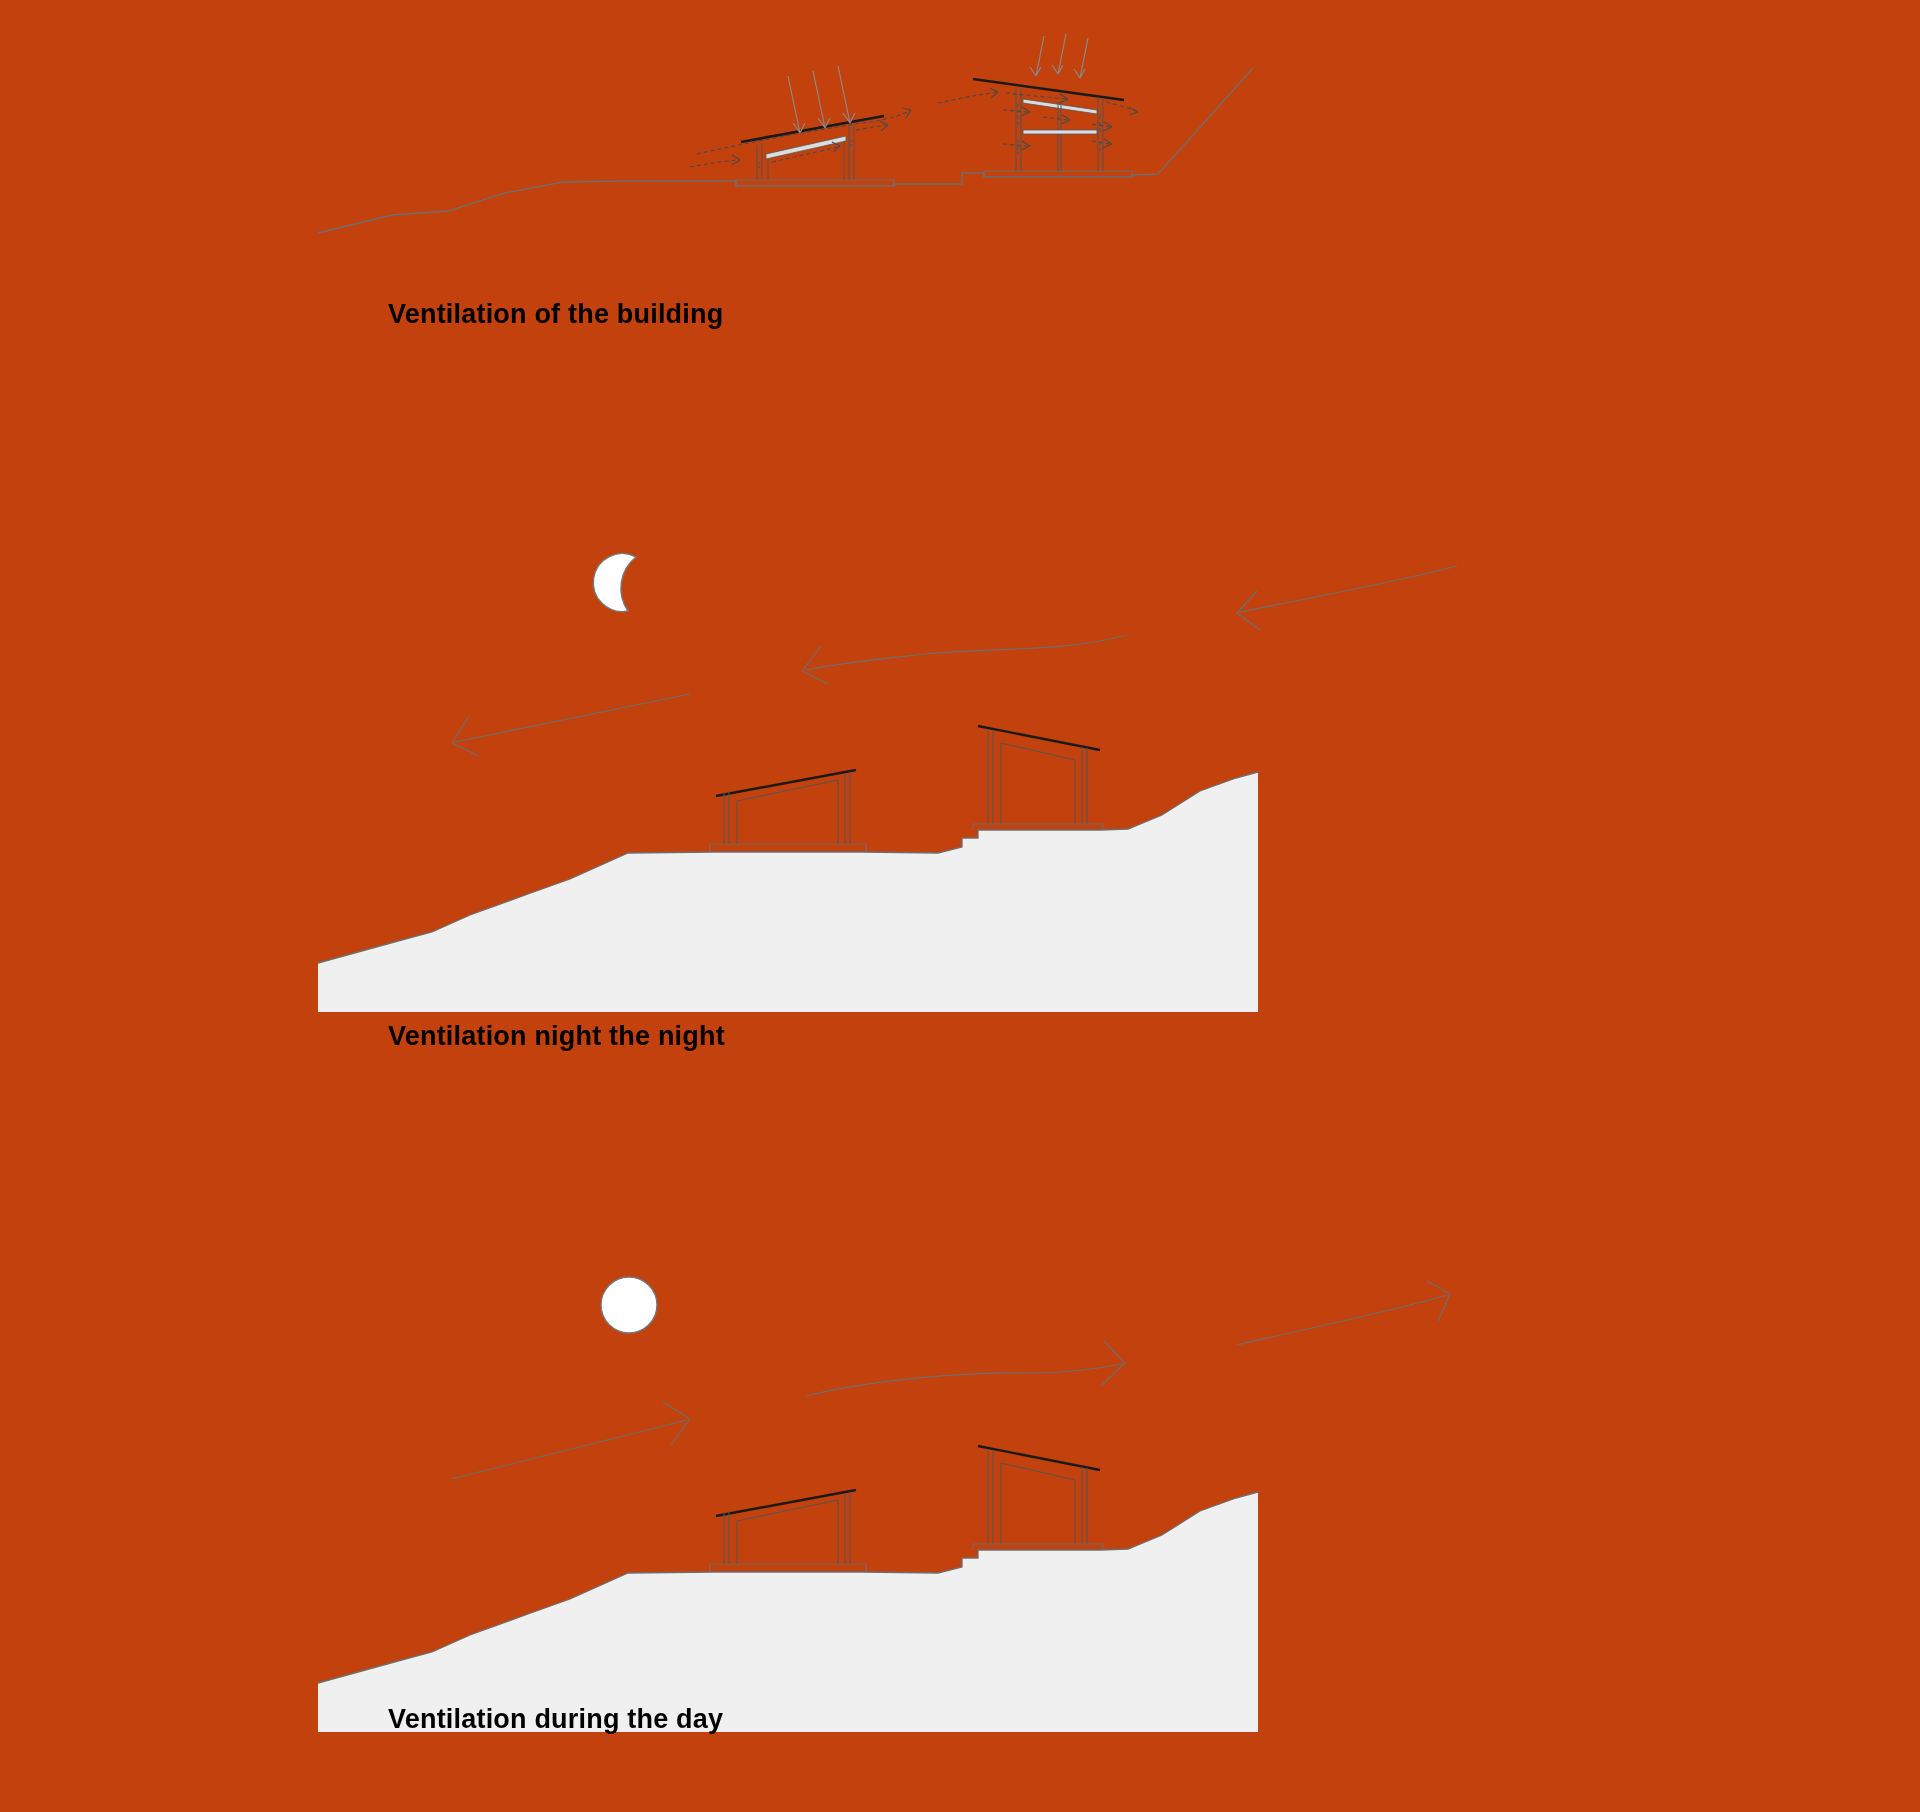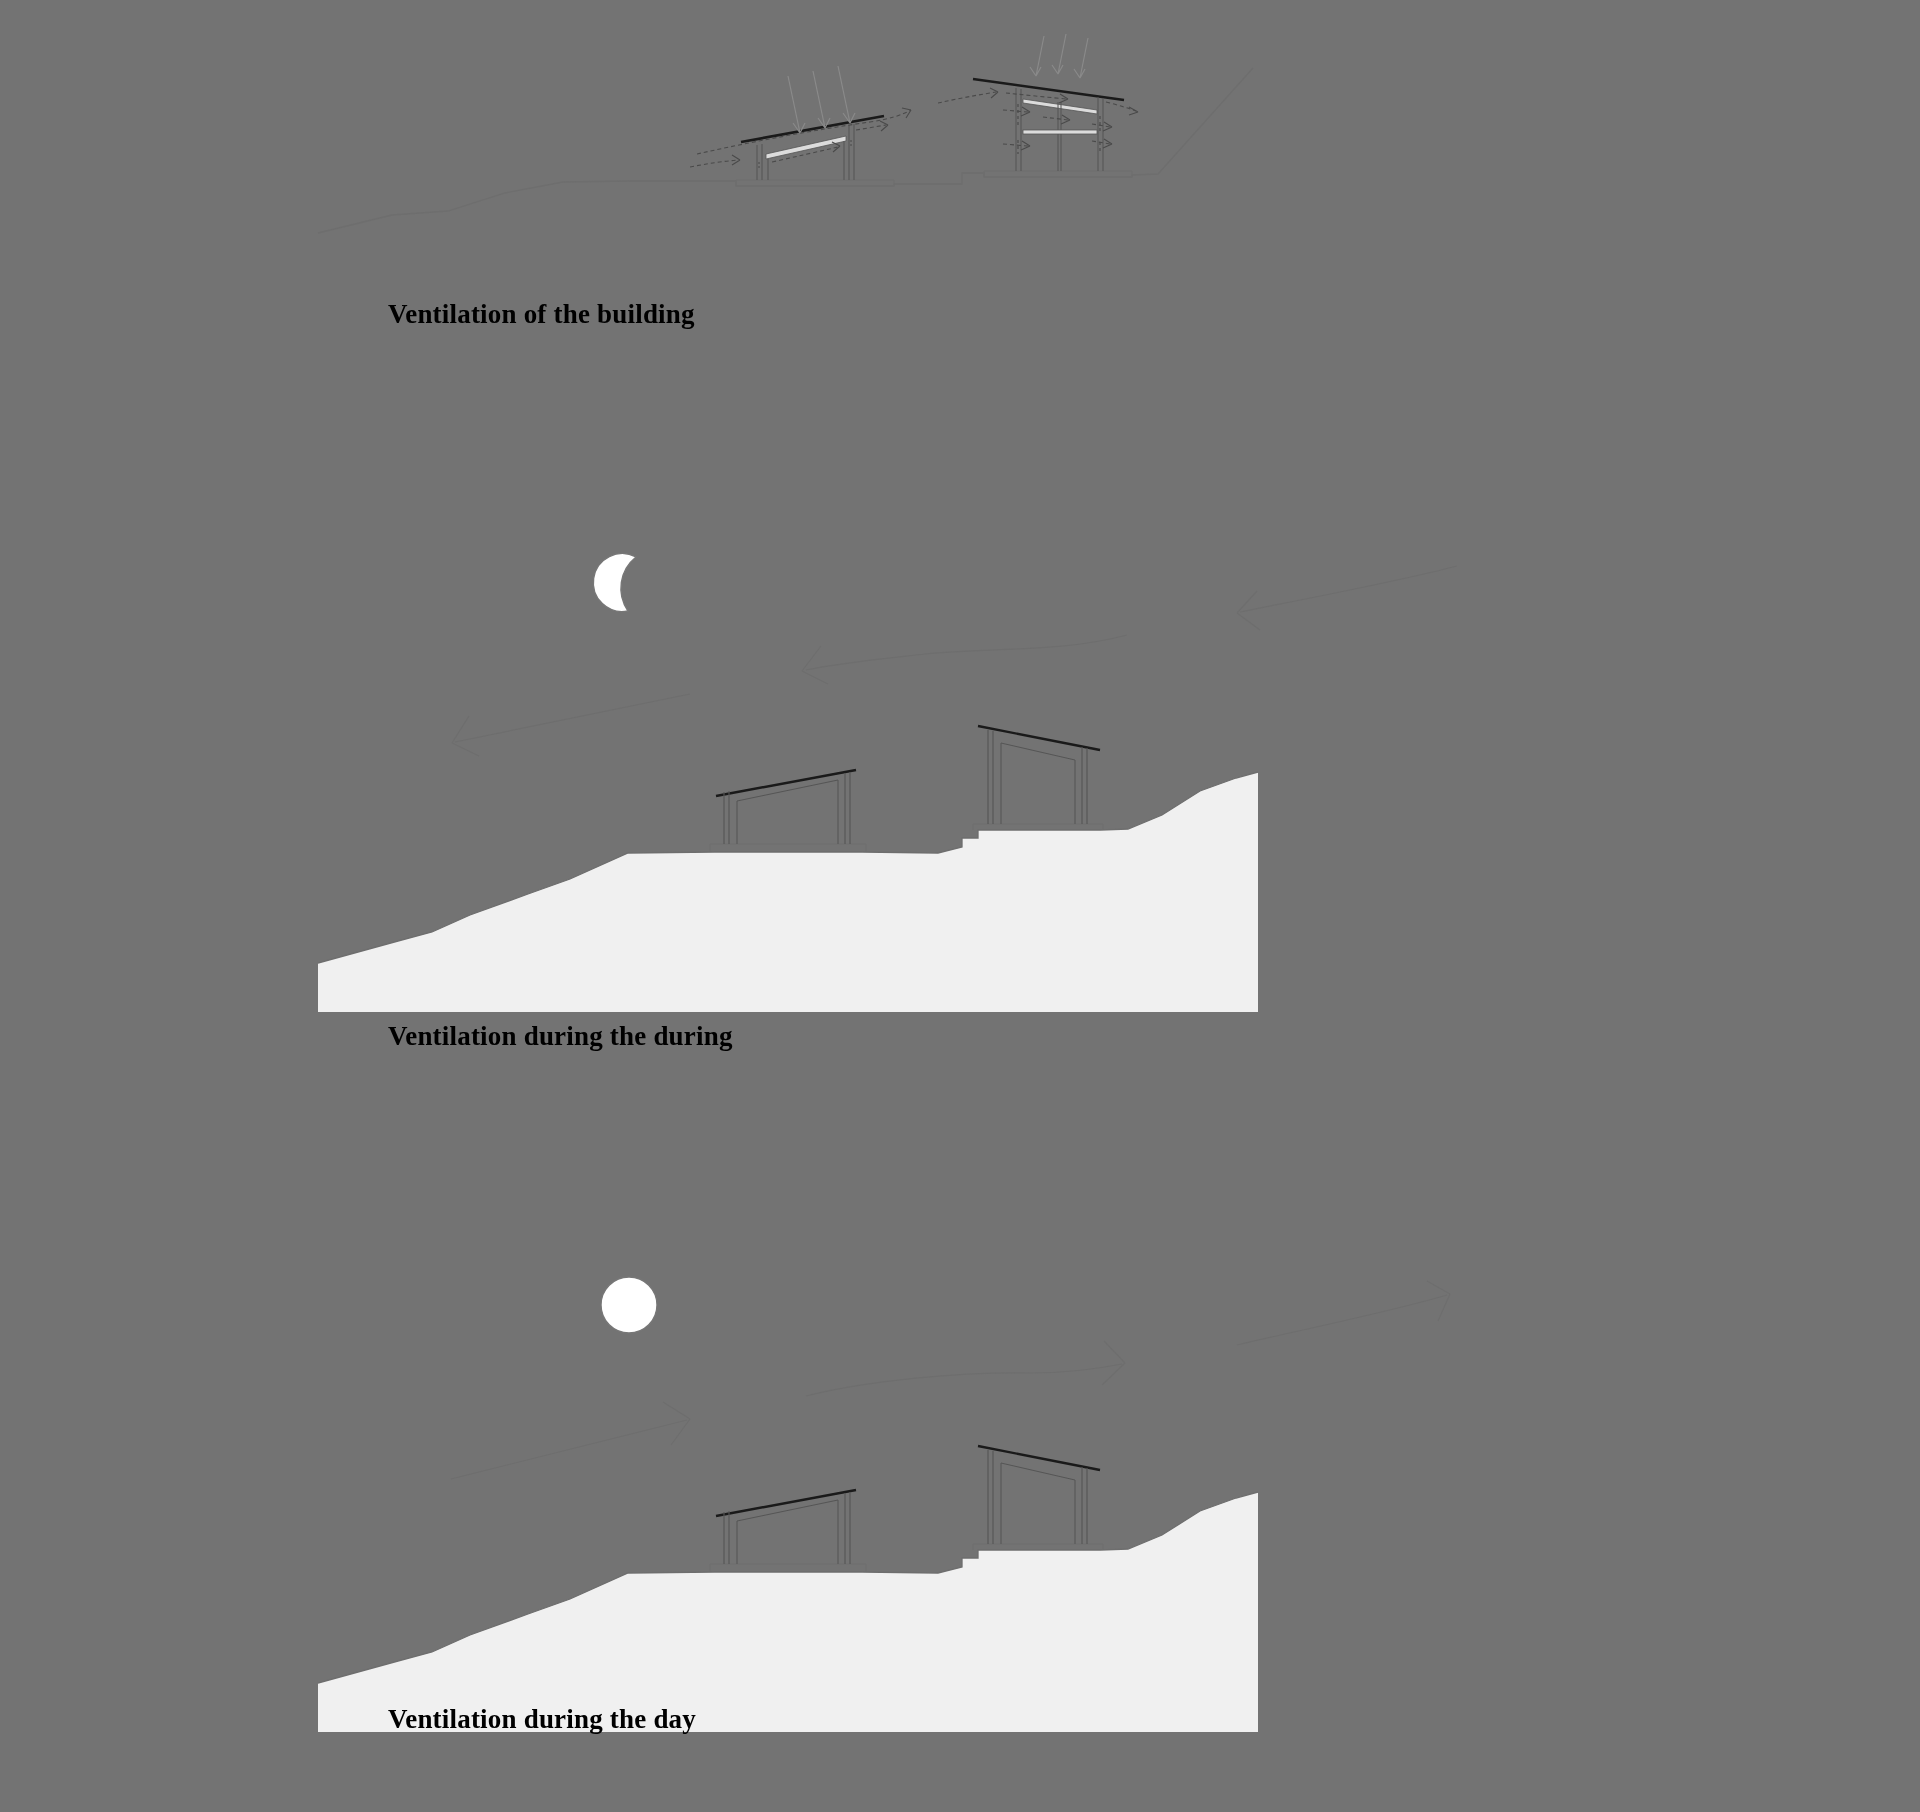--- a/index.html
+++ b/index.html
@@ -1,19 +1,19 @@
 <!DOCTYPE html>
 <html><head>
 <meta charset="utf-8">
 <title>Ventilation diagrams</title>
 <style>
   html,body{margin:0;padding:0;background:#ffffff;}
   .stage{
-    position:relative;width:1920px;height:1812px;background:#737373;
-    font-family:Liberation Serif, serif;overflow:hidden;
+    position:relative;width:1920px;height:1812px;background:#c2410c;
+    font-family:Liberation Sans, sans-serif;overflow:hidden;
   }
   .stage svg{position:absolute;left:0;top:0;}
   .caption{
     position:absolute;left:388px;color:#000;
     font-size:27px;font-weight:700;letter-spacing:0.2px;white-space:nowrap;
   }
   .cap-1{top:299px;}
   .cap-2{top:1021px;}
   .cap-3{top:1704px;}
 </style>
@@ -136,15 +136,15 @@
       <path d="M 1237,1345 C 1300,1330 1390,1312 1447,1295
                M 1450,1294 L 1427,1281 M 1450,1294 L 1438,1321"></path>
       <path d="M 806,1396 C 870,1380 960,1372 1030,1373 C 1070,1373 1102,1368 1122,1364
                M 1125,1363 L 1104,1341 M 1125,1363 L 1102,1385"></path>
       <path d="M 451,1479 L 687,1420 M 690,1419 L 663,1402 M 690,1419 L 671,1445"></path>
     </g>
   </g>
 </svg>
 
   <div class="caption cap-1">Ventilation of the building</div>
-  <div class="caption cap-2">Ventilation during the during</div>
+  <div class="caption cap-2">Ventilation night the night</div>
   <div class="caption cap-3">Ventilation during the day</div>
 </div>
 
 </body></html>

